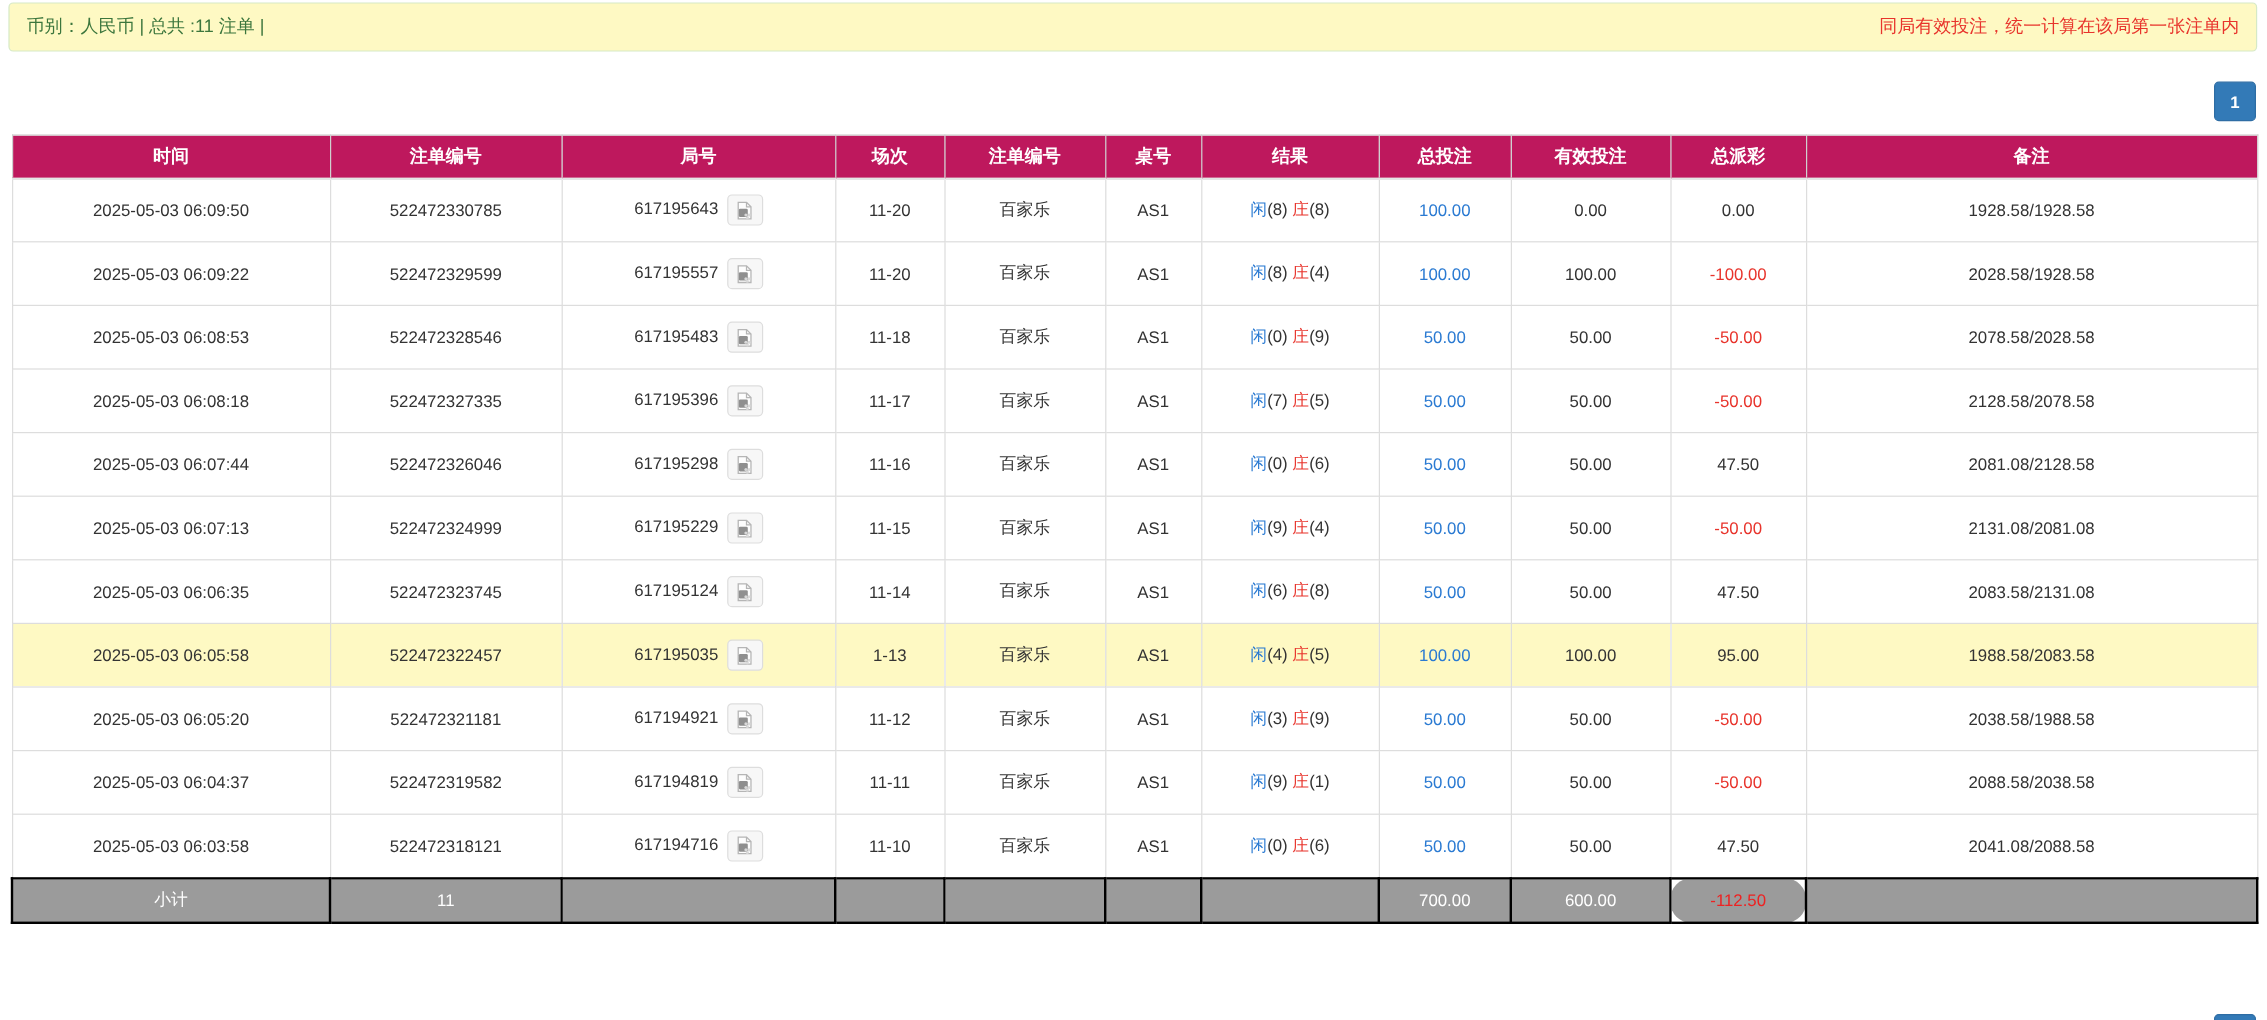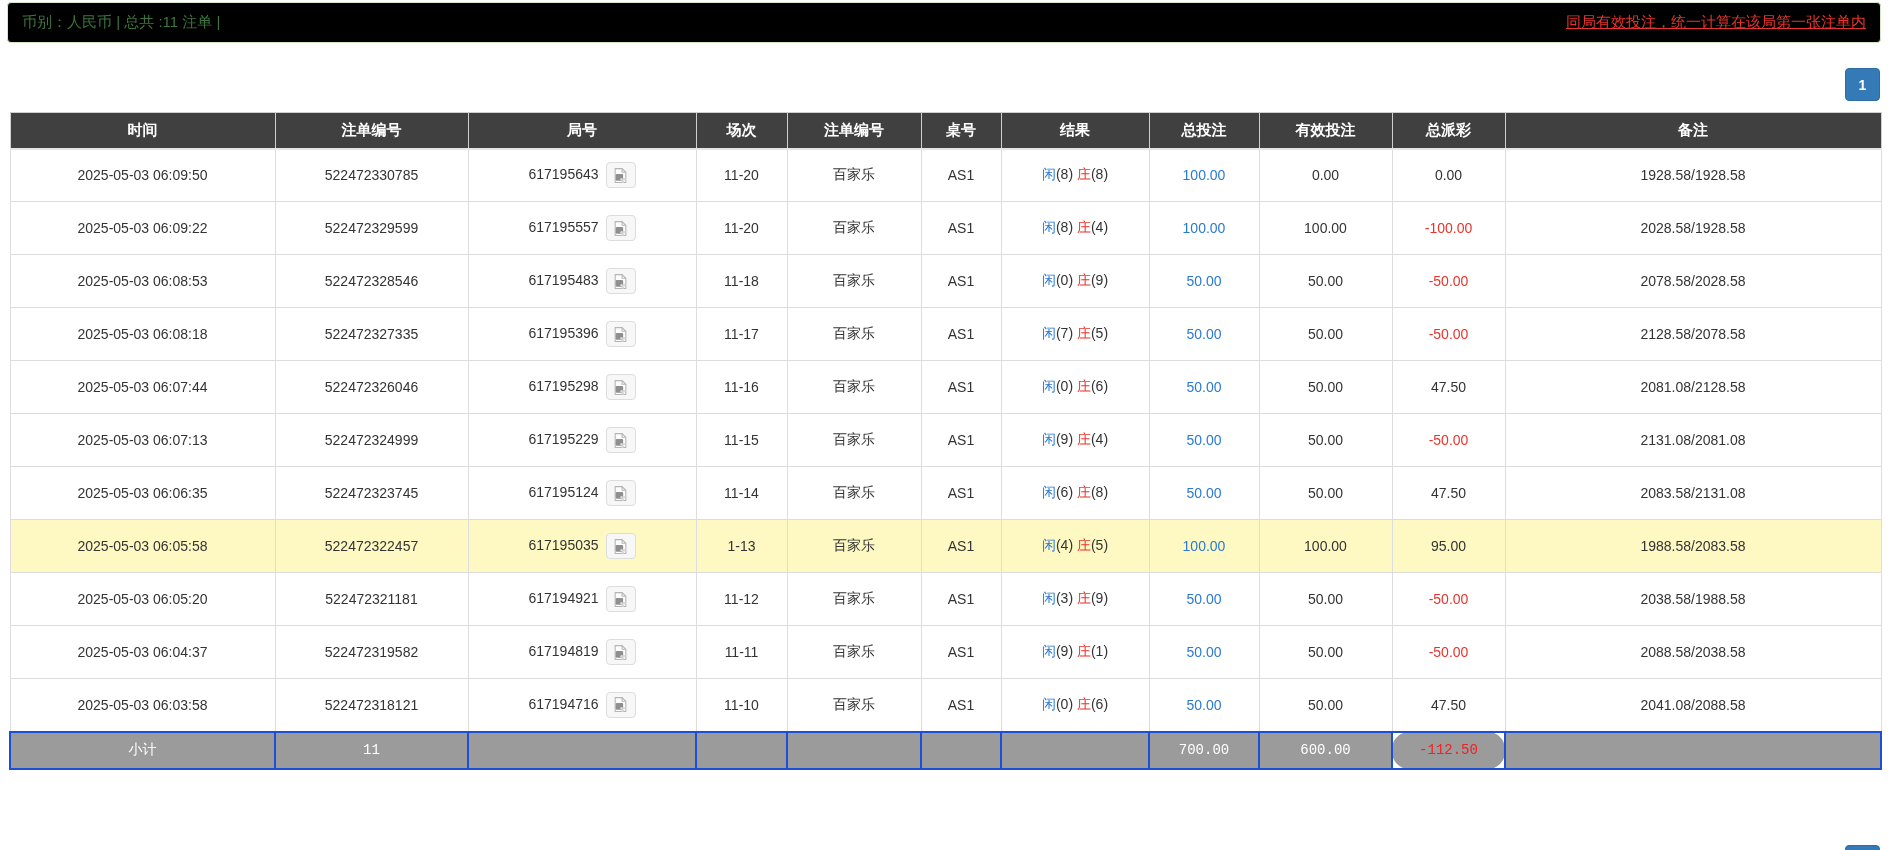--- a/index.html
+++ b/index.html
@@ -6,59 +6,59 @@
   html,body { width: 1889px; height: 850px; }
   body {
     position: relative;
     overflow: hidden;
     background: #fff;
     font-family: "Liberation Sans", "DejaVu Sans", sans-serif;
     color: #333;
   }
   .topbar {
     position: absolute; left: 7px; top: 2px; width: 1874px; height: 41px;
-    background: #000000; border: 1px solid #d6e9c6; border-radius: 4px;
+    background: #fef9c3; border: 1px solid #d6e9c6; border-radius: 4px;
     display: flex; align-items: center; justify-content: space-between;
     padding: 0 14px; font-size: 15px;
   }
   .topbar .summary { color: #3c763d; }
-  .topbar .notice { color: #e8342c; text-decoration: underline; }
+  .topbar .notice { color: #e8342c; }
   .page-btn {
     position: absolute; left: 1845px; width: 35px; height: 33px;
     background: #337ab7; border: 1px solid #2e6da4; border-radius: 4px;
     color: #fff; font-size: 14px; font-weight: bold;
     display: flex; align-items: center; justify-content: center;
     cursor: pointer;
   }
   .page-btn.top { top: 68px; }
   .page-btn.bottom { top: 845px; }
   table.records {
     position: absolute; left: 9px; top: 112px; width: 1871px;
     border-collapse: collapse; table-layout: fixed;
     font-size: 14px;
   }
   thead th {
-    background: #404040; color: #fff; font-weight: bold;
+    background: #be185d; color: #fff; font-weight: bold;
     height: 36px; text-align: center;
     border: 1px solid #cfcfcf; border-bottom: 2px solid #e5e5e5;
     font-size: 15px;
   }
   tbody td {
     height: 53px; text-align: center; background: #fff;
     border: 1px solid #ddd; color: #333;
     overflow: hidden; white-space: nowrap;
   }
   tbody tr.hl td { background: #fef9c3; }
   td.bet-link { color: #2a7ad2; cursor: pointer; }
   td.neg, span.neg { color: #e8342c; }
   .pl { color: #2a7ad2; }
   .bk { color: #e8342c; }
   tbody tr.foot td {
     background: #9b9b9b; color: #fff; height: 37px;
-    border: 2px solid #1d4ed8; font-size: 14px; font-family: Liberation Mono, monospace;
+    border: 2px solid #000000; font-size: 14px;
   }
   tbody tr.foot td.neg { color: #ee2222; border-radius: 17px; }
   .icon-btn {
     display: inline-flex; width: 30px; height: 26px;
     background: #f7f7f7; border: 1px solid #ddd; border-radius: 4px;
     align-items: center; justify-content: center;
     margin-left: 7px; vertical-align: middle; cursor: pointer;
   }
 </style>
 </head>

